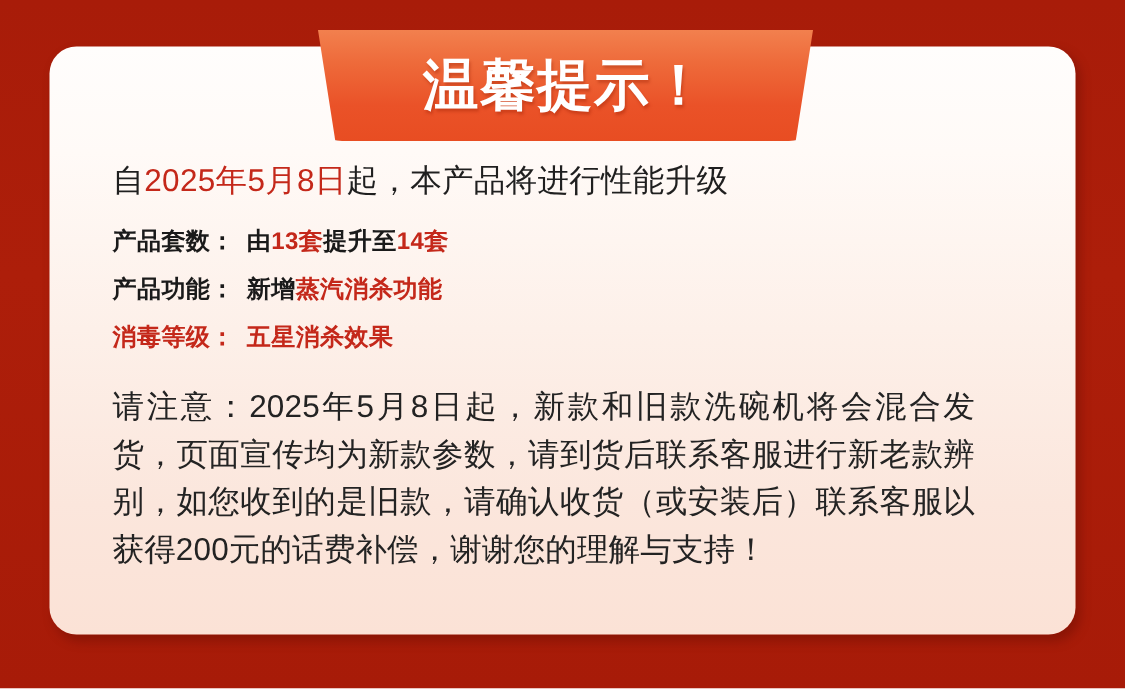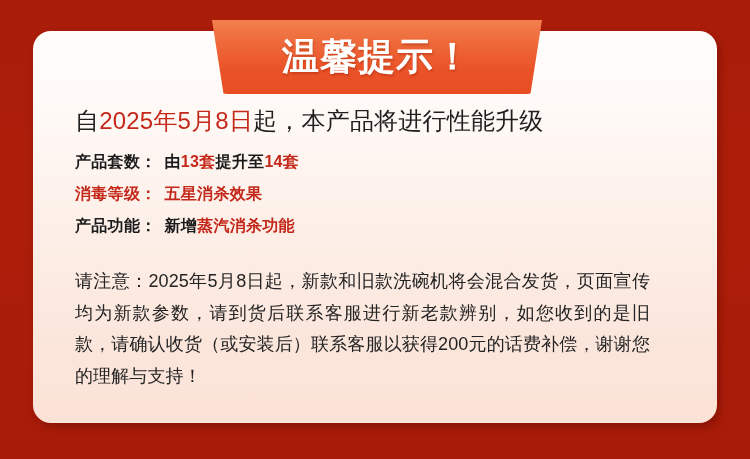--- a/index.html
+++ b/index.html
@@ -79,43 +79,43 @@
 
   
   .body-area {
     position: absolute;
     left: 42px;
     top: 75px;
     width: 600px;
   }
 
   .line-intro {
-    font-size: 24px;
+    font-size: 21px;
     color: #1f1f1f;
     line-height: 30px;
     white-space: nowrap;
     letter-spacing: 0.2px;
   }
 
   .spec-list {
     margin-top: 10px;
   }
   .spec-line {
     font-size: 16px;
     font-weight: bold;
     color: #1a1a1a;
     line-height: 32px;
     white-space: nowrap;
     letter-spacing: 0.3px;
   }
   .spec-line .sep { display: inline-block; width: 8px; }
 
   .note {
-    margin-top: 24px;
-    font-size: 18px;
+    margin-top: 14px;
+    font-size: 21px;
     color: #232323;
     line-height: 31.5px;
     width: 575px;
     text-align: justify;
     text-justify: inter-character;
     letter-spacing: 0.1px;
   }
 
   .red { color: #c4281a; }
   .red-strong { color: #c4281a; }
@@ -133,25 +133,25 @@
         <span>自</span><span class="red">2025年5月8日</span><span>起，本产品将进行性能升级</span>
       </div>
 
       <div class="spec-list">
 
         <div class="spec-line">
           <span>产品套数：</span><span class="sep"></span><span>由</span><span class="red-strong">13套</span><span>提升至</span><span class="red-strong">14套</span>
         </div>
 
         <div class="spec-line">
-          <span class="red-strong">消毒等级：</span><span class="sep"></span><span class="red-strong">五星消杀效果</span>
+          <span>产品功能：</span><span class="sep"></span><span>新增</span><span class="red-strong">蒸汽消杀功能</span>
         </div>
 
         <div class="spec-line">
-          <span>产品功能：</span><span class="sep"></span><span>新增</span><span class="red-strong">蒸汽消杀功能</span>
+          <span class="red-strong">消毒等级：</span><span class="sep"></span><span class="red-strong">五星消杀效果</span>
         </div>
 
       </div>
 
       <div class="note">请注意：2025年5月8日起，新款和旧款洗碗机将会混合发货，页面宣传均为新款参数，请到货后联系客服进行新老款辨别，如您收到的是旧款，请确认收货（或安装后）联系客服以获得200元的话费补偿，谢谢您的理解与支持！</div>
 
     </div>
 
   </div>
 

